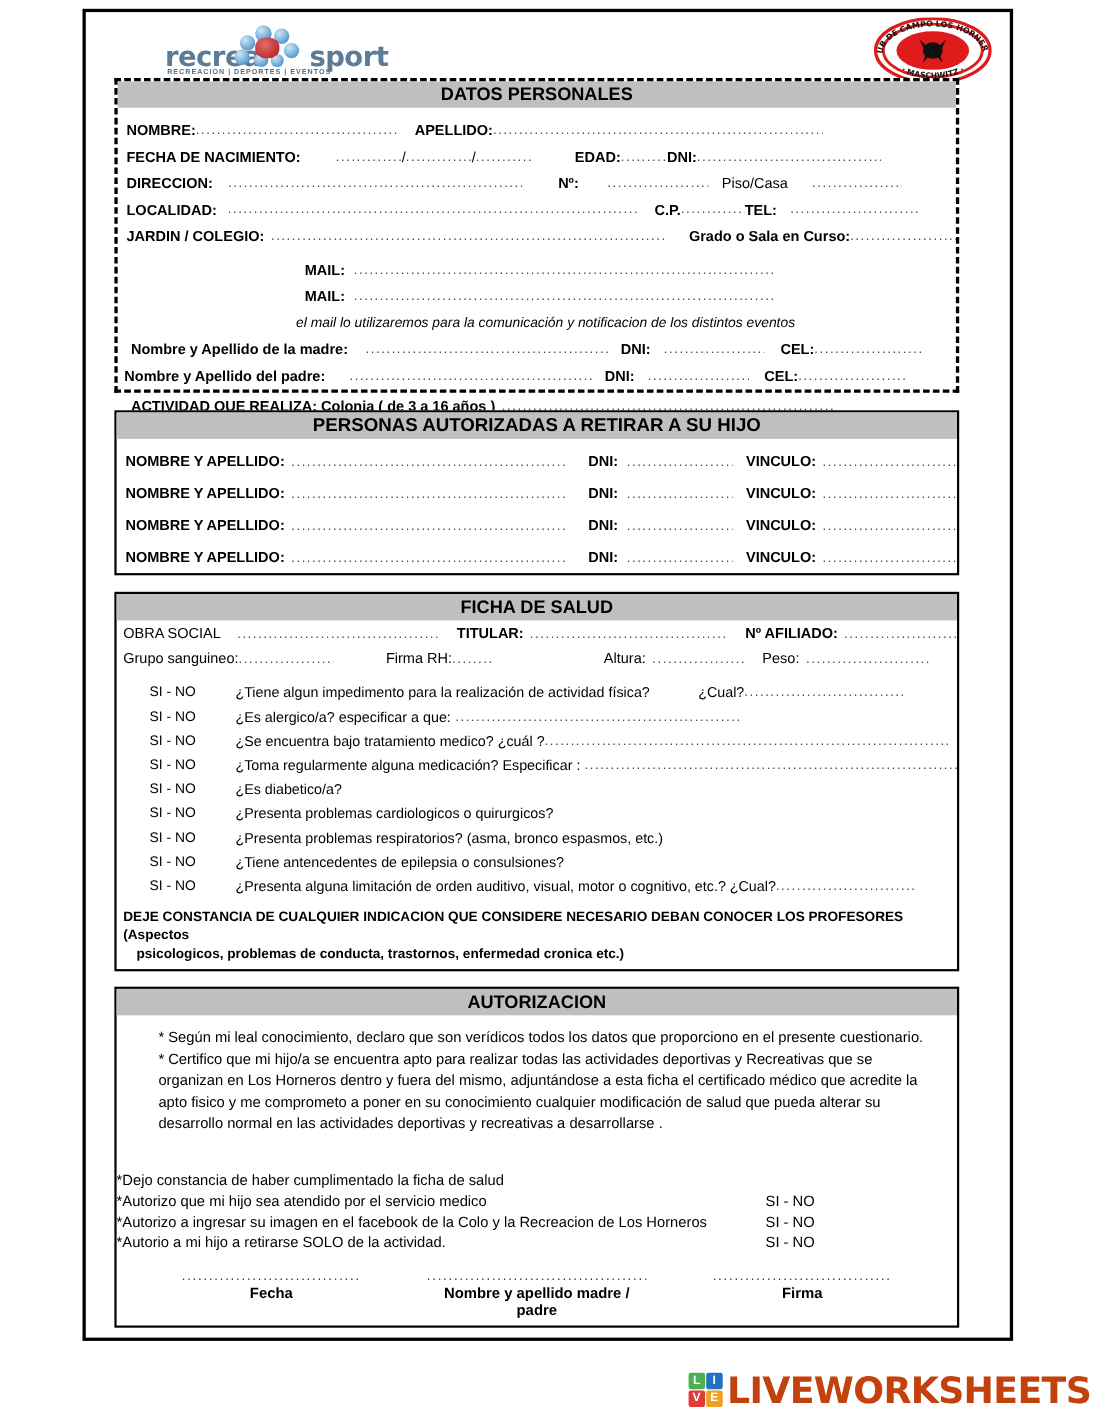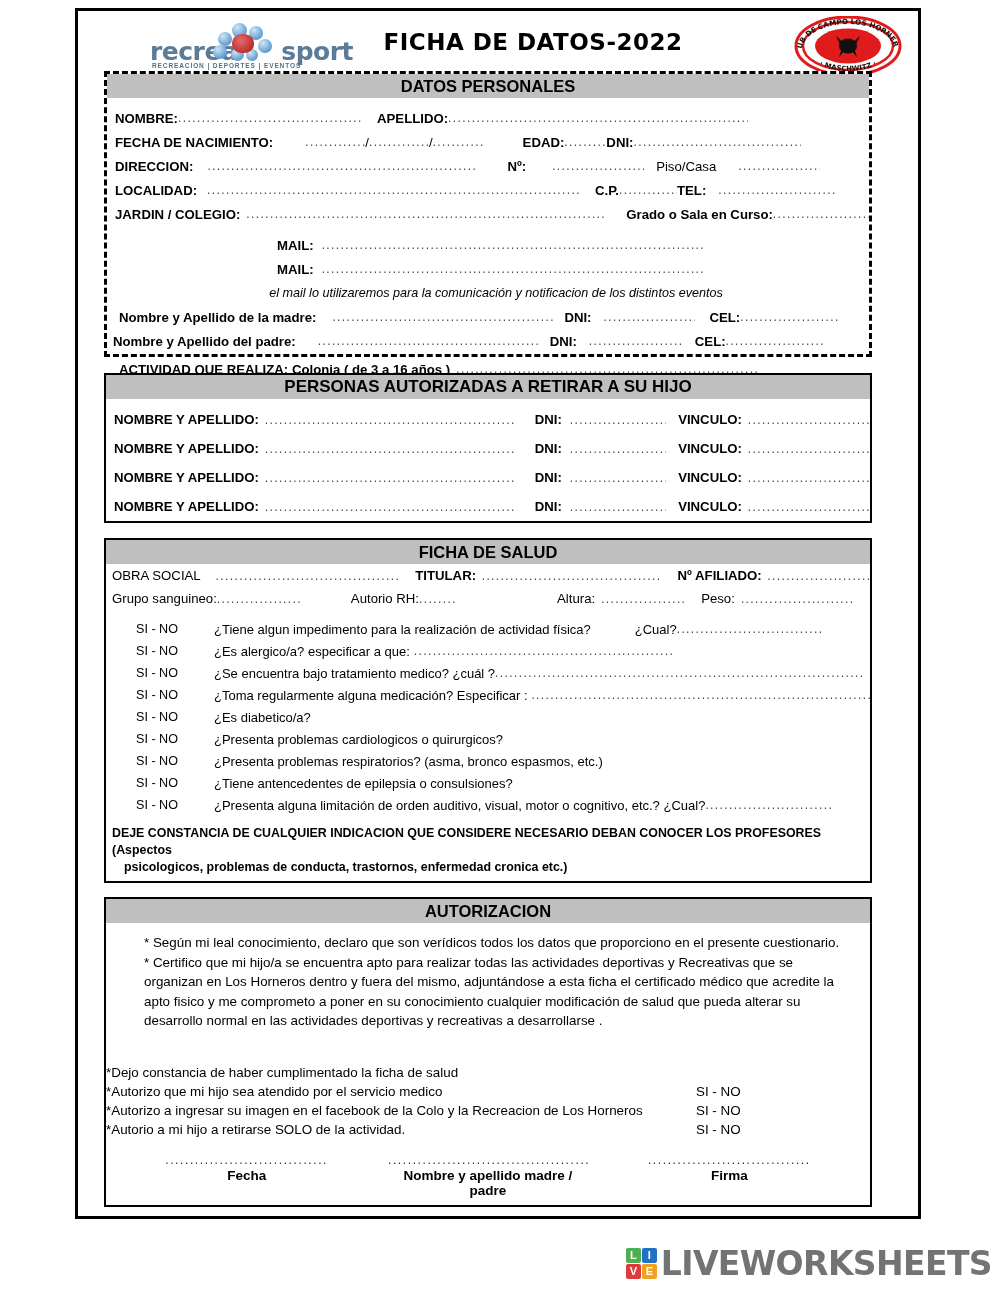--- a/index.html
+++ b/index.html
@@ -229,21 +229,21 @@
     display: flex;
     align-items: center;
     justify-content: center;
     border-radius: 2px;
   }
   .lw-text {
     font-family: "DejaVu Sans", sans-serif;
     font-weight: bold;
     font-size: 33px;
     letter-spacing: -0.6px;
-    color: #737373;
+    color: #c2410c;
   }
 </style>
 </head>
 <body>
 
 <div class="page-frame">
 
   <div class="masthead">
 
     <div class="logo-recreasport">
@@ -254,21 +254,20 @@
         <span class="ball" style="left:6px;top:9px;width:14px;height:14px;background:radial-gradient(circle at 35% 30%, #cfe6f5, #2f7fc0);"></span>
         <span class="ball" style="left:46px;top:16px;width:14px;height:14px;background:radial-gradient(circle at 35% 30%, #cfe6f5, #2f7fc0);"></span>
         <span class="ball" style="left:1px;top:22px;width:14px;height:14px;background:radial-gradient(circle at 35% 30%, #cfe6f5, #2f7fc0);"></span>
         <span class="ball" style="left:19px;top:25px;width:13px;height:13px;background:radial-gradient(circle at 35% 30%, #cfe6f5, #2f7fc0);"></span>
         <span class="ball" style="left:34px;top:26px;width:12px;height:12px;background:radial-gradient(circle at 35% 30%, #cfe6f5, #2f7fc0);"></span>
         <span class="ball" style="left:20px;top:11px;width:22px;height:19px;border-radius:45%;background:radial-gradient(circle at 40% 35%, #e36b6b, #b01515);"></span>
       </div>
       <div class="logo-sub">RECREACION  |  DEPORTES  |  EVENTOS</div>
     </div>
 
-    <div class="doc-title">FICHA DE DATOS-2022</div>
 
     <div class="club-badge">
       <svg class="badge-circle" viewBox="0 0 120 60">
         <defs>
           <path id="arcTop" d="M 14,34 A 46,26 0 0 1 106,34" fill="none"></path>
           <path id="arcBot" d="M 18,32 A 42,23 0 0 0 102,32" fill="none"></path>
         </defs>
         <ellipse cx="60" cy="30" rx="52" ry="29" fill="#ffffff" stroke="#e01b1b" stroke-width="3"></ellipse>
         <ellipse cx="60" cy="30" rx="45" ry="24" fill="#ffffff" stroke="#e01b1b" stroke-width="2.5"></ellipse>
         <ellipse cx="60" cy="30" rx="33" ry="17.5" fill="#e01b1b"></ellipse>
@@ -477,21 +476,21 @@
       <span class="sp" style="width:18px;"></span>
       <span class="lbl">Nº AFILIADO:</span>
       <span class="sp" style="width:6px;"></span>
       <span class="dots" style="width:110px;">...............................</span>
     </div>
 
     <div class="row" style="padding-left:6px; height:23px;">
       <span class="lbl-n">Grupo sanguineo:</span>
       <span class="dots" style="width:86px;">.....................</span>
       <span class="sp" style="width:48px;"></span>
-      <span class="lbl-n">Autorio RH:</span>
+      <span class="lbl-n">Firma RH:</span>
       <span class="dots" style="width:42px;">........</span>
       <span class="sp" style="width:96px;"></span>
       <span class="lbl-n">Altura:</span>
       <span class="sp" style="width:6px;"></span>
       <span class="dots" style="width:86px;">....................</span>
       <span class="sp" style="width:14px;"></span>
       <span class="lbl-n">Peso:</span>
       <span class="sp" style="width:6px;"></span>
       <span class="dots" style="width:112px;">...............................</span>
     </div>

